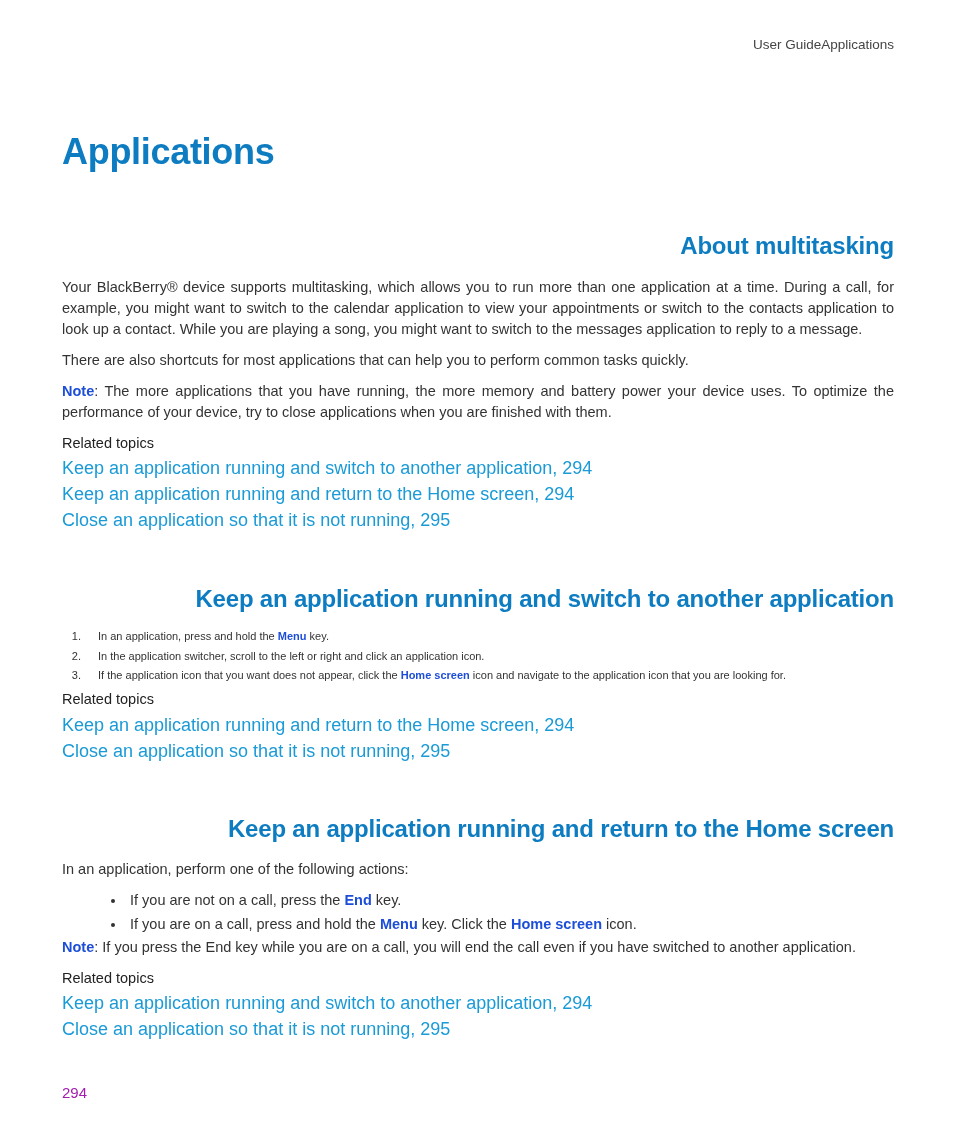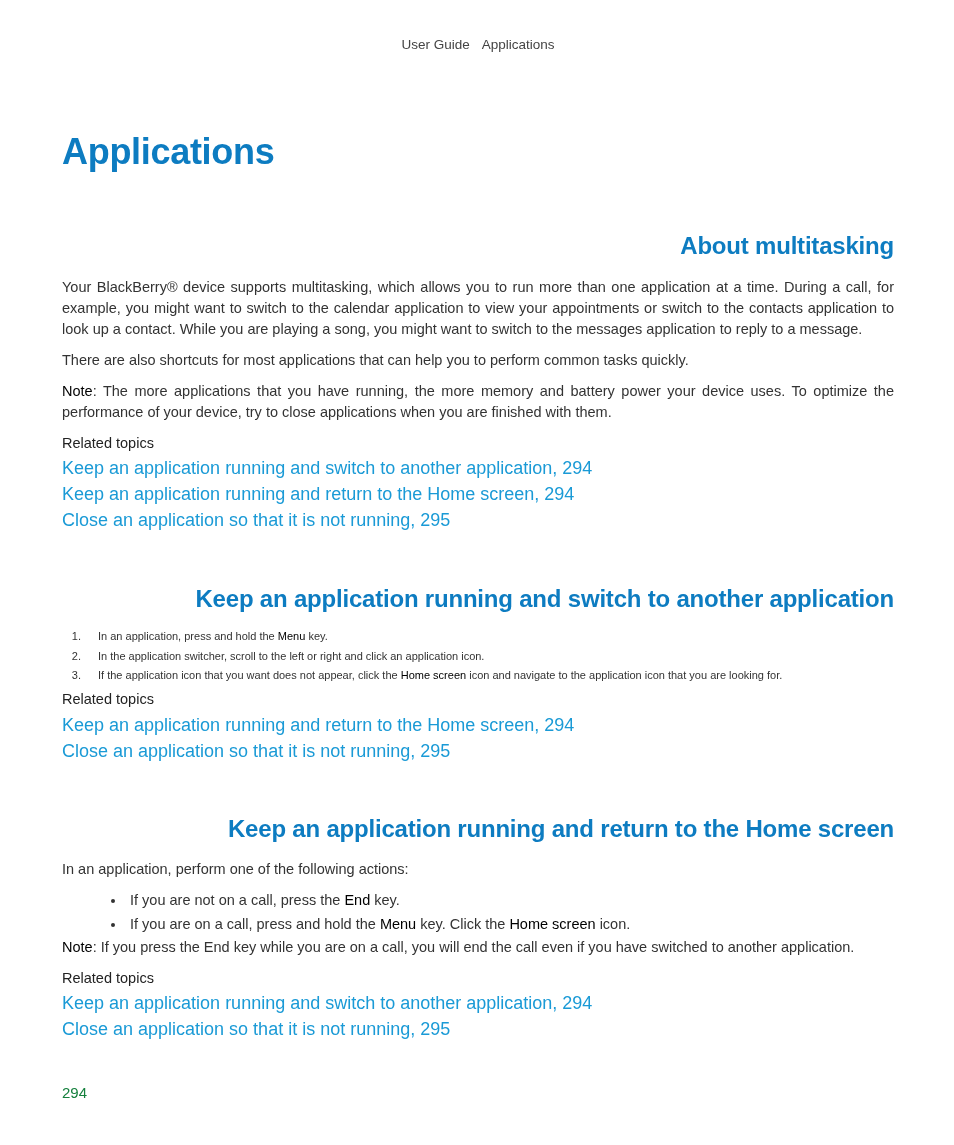--- a/index.html
+++ b/index.html
@@ -9,25 +9,24 @@
       color: #333;
       background: #fff;
       width: 954px;
       height: 1145px;
       padding: 36px 60px 36px 62px;
       line-height: 1.4;
       position: relative;
     }
     .header-row {
       display: flex;
-      justify-content: center;
+      justify-content: flex-end;
       font-size: 13.5px;
       color: #444;
       margin-bottom: 72px;
-      gap: 12px;
     }
     h1.page-title {
       font-size: 36px;
       font-weight: 600;
       color: #0d7cc1;
       margin-bottom: 52px;
       letter-spacing: -0.3px;
     }
     h2.section-title {
       font-size: 24px;
@@ -80,23 +79,23 @@
     ul.bullets li {
       padding-left: 4px;
       margin-bottom: 3px;
       line-height: 1.4;
     }
     .page-number {
       position: absolute;
       bottom: 42px;
       left: 62px;
       font-size: 15px;
-      color: #15803d;
+      color: #a21caf;
     }
-    b { font-weight: 400; color: #000000; }
+    b { font-weight: 700; color: #1d4ed8; }
   </style>
 </head>
 <body>
 
 <div class="header-row">
   <span>User Guide</span>
   <span>Applications</span>
 </div>
 
 <h1 class="page-title">Applications</h1>

